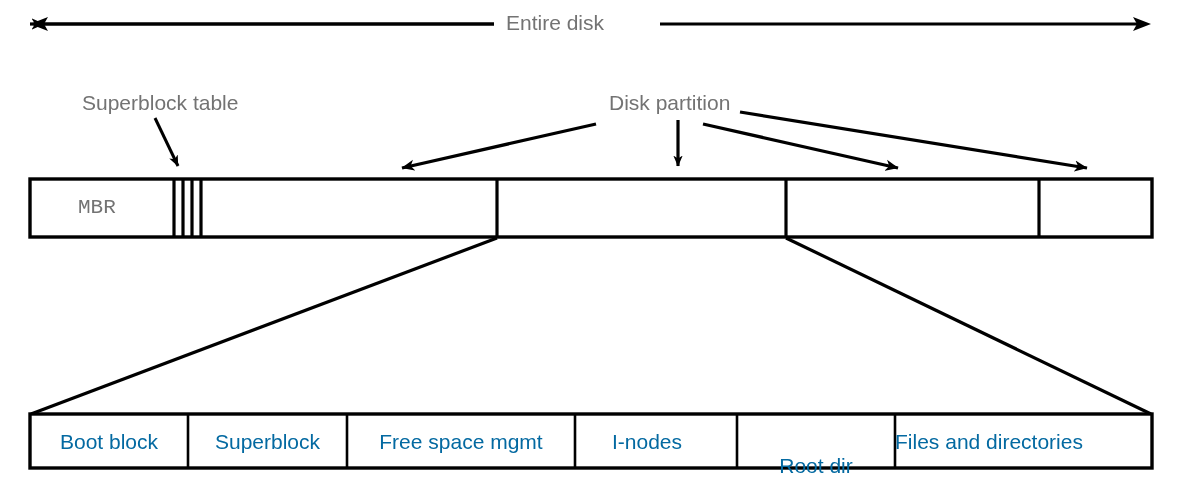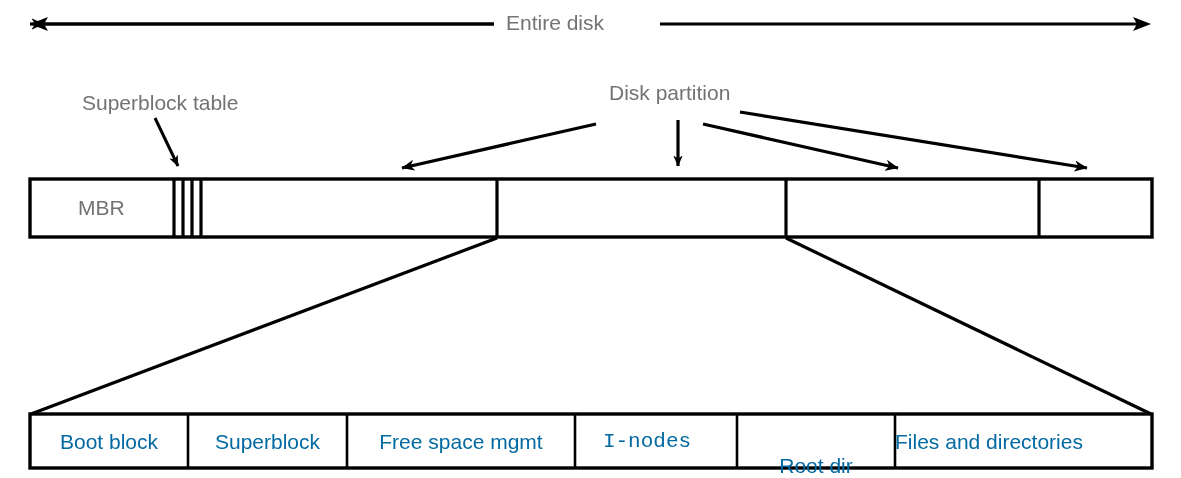--- a/index.html
+++ b/index.html
@@ -35,27 +35,28 @@
     top: 12px;
     font-size: 21px;
   }
   #partition-table-label {
     left: 82px;
     top: 92px;
     font-size: 21px;
   }
   #disk-partition-label {
     left: 609px;
-    top: 82px;
+    top: 92px;
     font-size: 21px;
   }
   #mbr-label {
     left: 78px;
     top: 197px;
     font-size: 21px;
+    font-family: Liberation Mono, monospace;
   }
   .fs-cell-label {
     position: absolute;
     top: 430px;
     font-size: 21px;
     text-align: center;
     color: #0369a1;
     font-family: "Liberation Sans", sans-serif;
     white-space: nowrap;
   }
@@ -131,17 +132,17 @@
 
   <div class="lbl" id="partition-table-label">Superblock table</div>
 
   <div class="lbl" id="disk-partition-label">Disk partition</div>
 
   <div class="lbl" id="mbr-label">MBR</div>
 
   <div class="fs-cell-label" style="left:30px;  width:158px;">Boot block</div>
   <div class="fs-cell-label" style="left:188px; width:159px;">Superblock</div>
   <div class="fs-cell-label" style="left:347px; width:228px;">Free space mgmt</div>
-  <div class="fs-cell-label" style="left:575px; width:144px;font-family:Liberation Mono, monospace;">I-nodes</div>
+  <div class="fs-cell-label" style="left:575px; width:144px;">I-nodes</div>
   <div class="fs-cell-label" style="left:737px; width:158px;margin-top:24px;">Root dir</div>
   <div class="fs-cell-label" style="left:884px; width:210px;">Files and directories</div>
 
 </div>
 
 </body></html>

